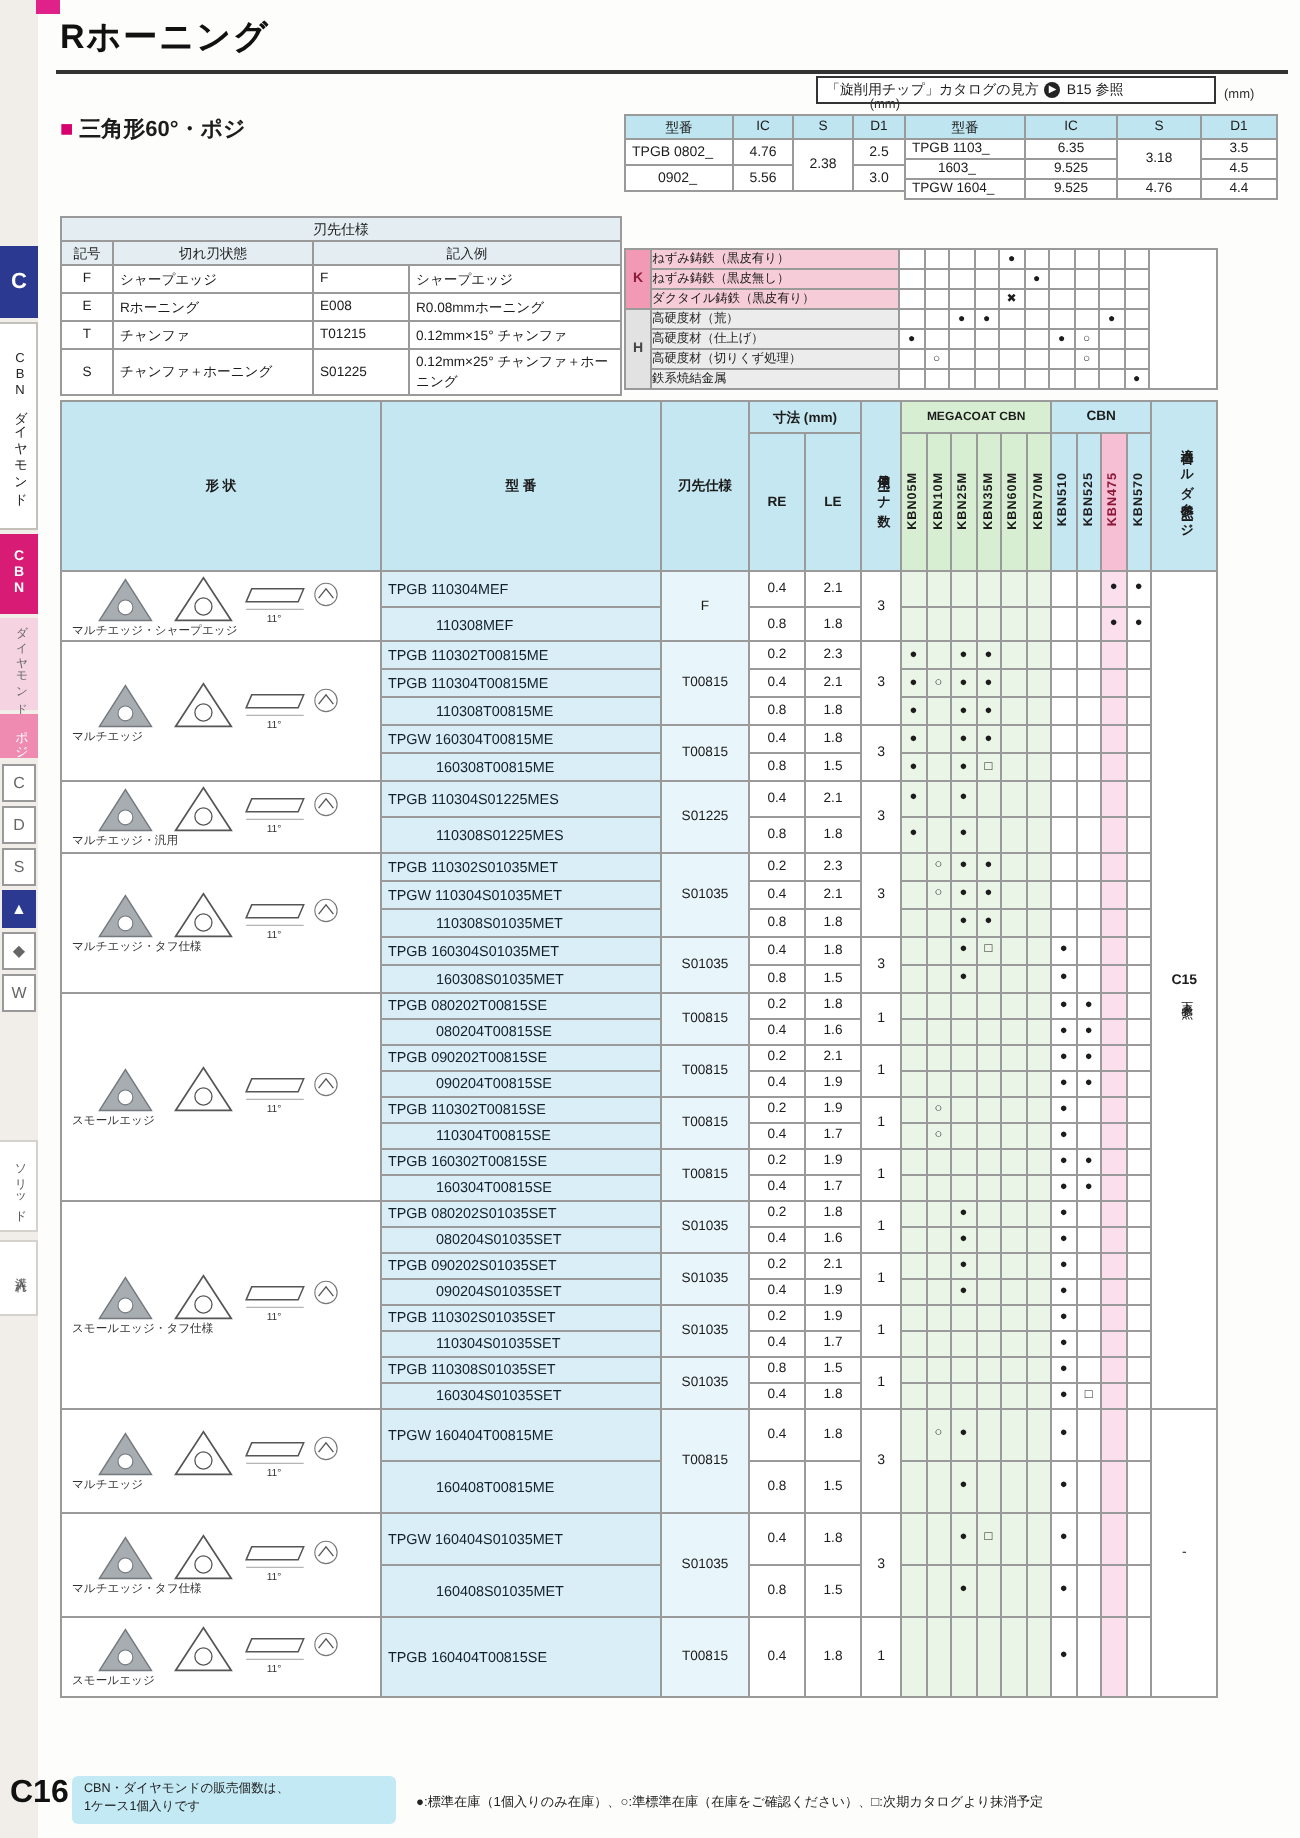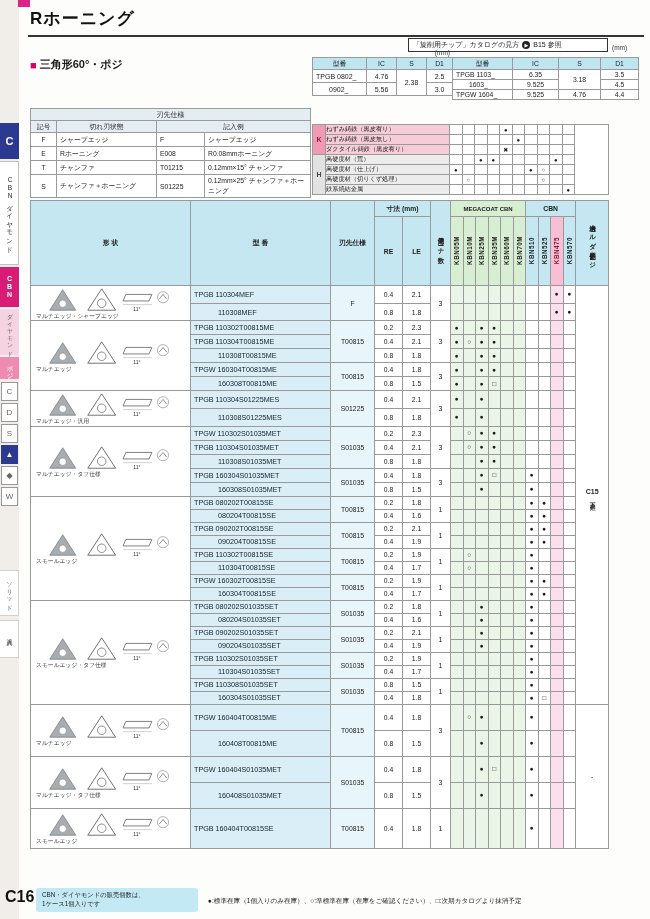--- a/index.html
+++ b/index.html
@@ -603,38 +603,38 @@
                 <circle cx="58" cy="17.5" r="4.6" fill="none" stroke="#555" stroke-width="0.7"></circle>
                 <polygon points="84,8 112,8 109,15 81,15" fill="#fff" stroke="#555" stroke-width="0.8"></polygon>
                 <line x1="81" y1="19" x2="112" y2="19" stroke="#999" stroke-width="0.5"></line>
                 <text x="96" y="26" font-size="5.5" fill="#333" text-anchor="middle">11°</text>
                 <circle cx="124" cy="11" r="6" fill="none" stroke="#777" stroke-width="0.6"></circle>
                 <path d="M120,13 L124,8 L128,13" fill="none" stroke="#555" stroke-width="0.7"></path>
               </svg>
             </div>
             <div class="shape-label">マルチエッジ・タフ仕様</div>
           </td>
-          <td class="model ">TPGW 110302S01035MET</td>
+          <td class="model ">TPGB 110302S01035MET</td>
           <td class="spec" rowspan="3">S01035</td>
           <td class="dim">0.2</td>
           <td class="dim">2.3</td>
           <td class="corner" rowspan="3">3</td>
           <td class="mark mg"></td>
           <td class="mark mg">○</td>
           <td class="mark mg">●</td>
           <td class="mark mg">●</td>
           <td class="mark mg"></td>
           <td class="mark mg"></td>
           <td class="mark mc"></td>
           <td class="mark mc"></td>
           <td class="mark mp"></td>
           <td class="mark mc"></td>
         </tr>
         <tr class="g-sm">
-          <td class="model ">TPGB 110304S01035MET</td>
+          <td class="model ">TPGW 110304S01035MET</td>
           <td class="dim">0.4</td>
           <td class="dim">2.1</td>
           <td class="mark mg"></td>
           <td class="mark mg">○</td>
           <td class="mark mg">●</td>
           <td class="mark mg">●</td>
           <td class="mark mg"></td>
           <td class="mark mg"></td>
           <td class="mark mc"></td>
           <td class="mark mc"></td>
@@ -794,21 +794,21 @@
           <td class="mark mg"></td>
           <td class="mark mg"></td>
           <td class="mark mg"></td>
           <td class="mark mg"></td>
           <td class="mark mc">●</td>
           <td class="mark mc"></td>
           <td class="mark mp"></td>
           <td class="mark mc"></td>
         </tr>
         <tr class="g-xs">
-          <td class="model ">TPGW 160302T00815SE</td>
+          <td class="model ">TPGB 160302T00815SE</td>
           <td class="spec" rowspan="2">T00815</td>
           <td class="dim">0.2</td>
           <td class="dim">1.9</td>
           <td class="corner" rowspan="2">1</td>
           <td class="mark mg"></td>
           <td class="mark mg"></td>
           <td class="mark mg"></td>
           <td class="mark mg"></td>
           <td class="mark mg"></td>
           <td class="mark mg"></td>

